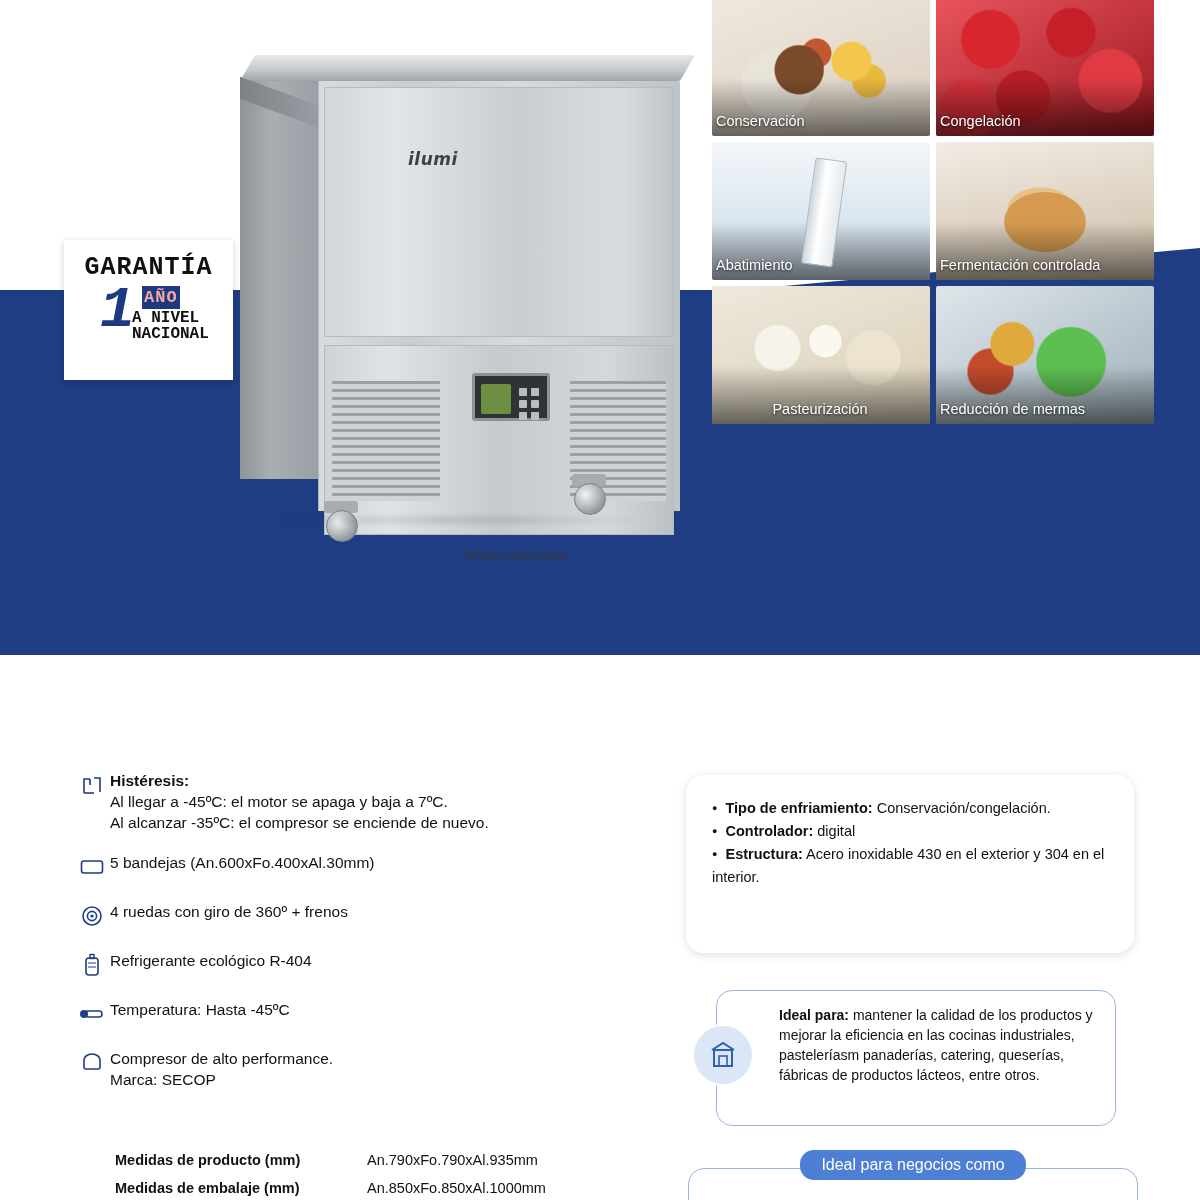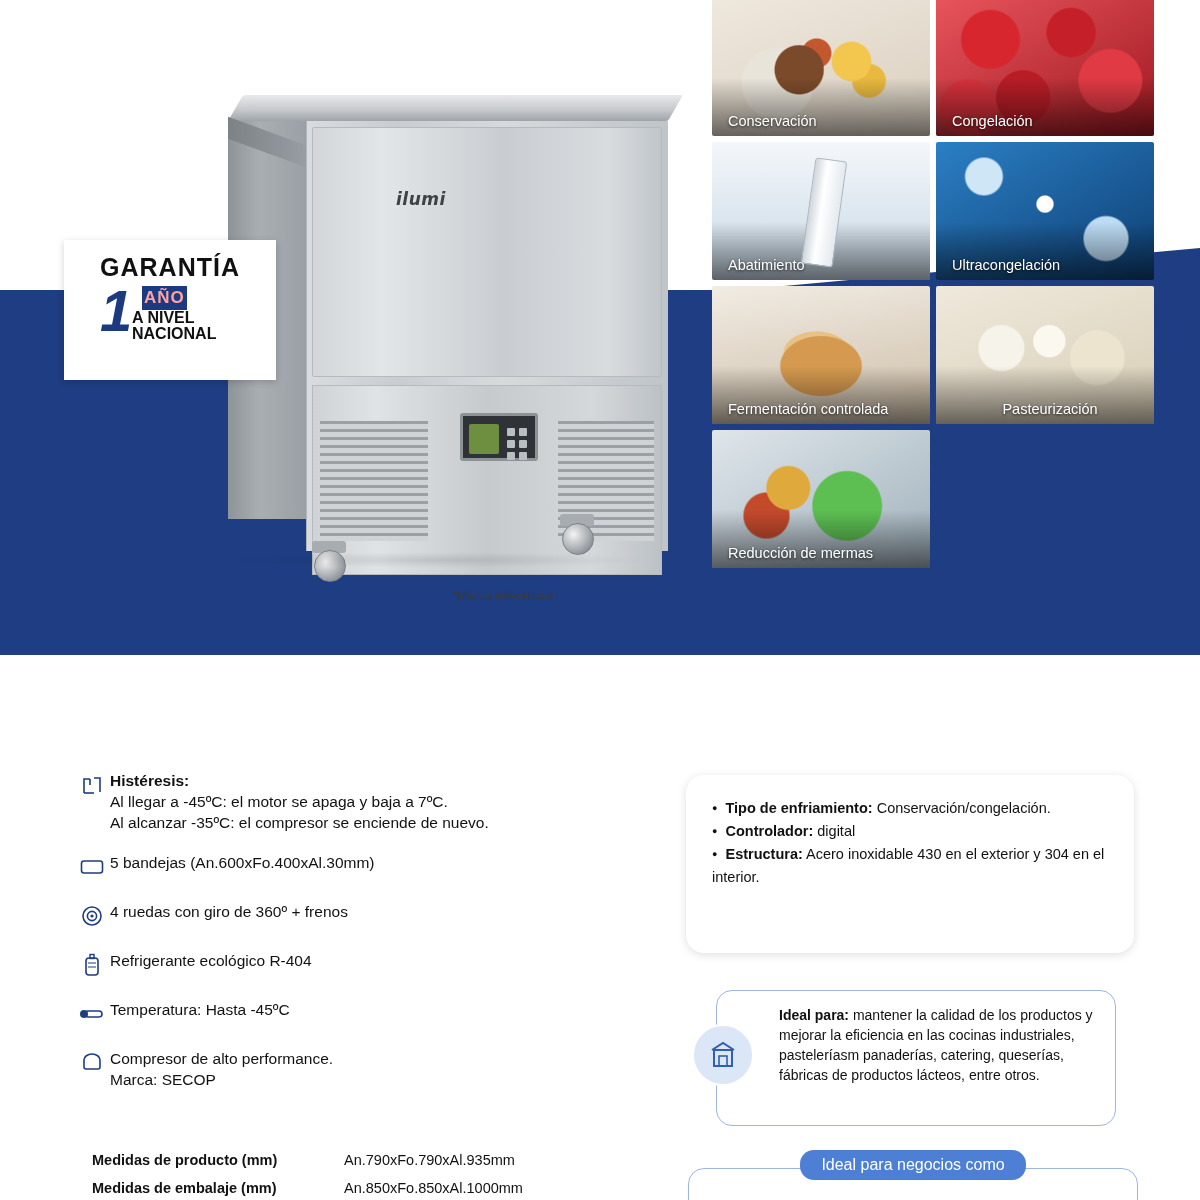--- a/index.html
+++ b/index.html
@@ -27,21 +27,21 @@
     z-index: 1;
   }
   .white-bottom {
     position: absolute;
     left: 0; top: 655px; width: 1200px; height: 545px;
     background: #ffffff;
     z-index: 1;
   }
 
   
-  .hero { position: absolute; left: 0; top: 0; width: 700px; height: 620px; z-index: 5; margin-top: 40px; }
+  .hero { position: absolute; left: 12px; top: 0; width: 700px; height: 620px; z-index: 5; }
 
   .fridge {
     position: absolute; left: 228px; top: 55px;
     width: 440px; height: 470px;
   }
   .fr-top {
     position: absolute; left: 0; top: 0; width: 440px; height: 26px;
     background: linear-gradient(180deg, #e8eaec 0%, #c3c7cb 60%, #9fa4a9 100%);
     transform: skewX(-30deg); transform-origin: bottom left;
     border-radius: 2px;
@@ -113,25 +113,26 @@
     background: radial-gradient(ellipse at center, rgba(0,0,0,0.10), rgba(0,0,0,0) 70%);
   }
 
   .photo-note {
     position: absolute; left: 452px; top: 549px;
     font-size: 12.5px; color: #3a3a3a;
   }
 
   
   .warranty {
-    position: absolute; left: 64px; top: 240px; width: 212px; height: 140px;
+    position: absolute; left: 64px; top: 240px; width: 169px; height: 140px;
     background: #ffffff;
     box-shadow: 0 2px 7px rgba(0,0,0,0.18);
     z-index: 9;
     text-align: center;
+    font-family: Liberation Mono, monospace;
   }
   .warranty .w-title {
     margin-top: 13px;
     font-size: 25px; font-weight: bold; letter-spacing: 1px; color: #111;
   }
   .w-row { position: relative; height: 64px; margin-top: 2px; }
   .w-one {
     position: absolute; left: 36px; top: -2px;
     font-size: 58px; font-weight: bold; font-style: italic; color: #1b3a80; line-height: 58px;
   }
@@ -146,21 +147,21 @@
   }
 
   
   .grid {
     position: absolute; left: 712px; top: -2px; width: 456px; height: 578px;
     display: grid; grid-template-columns: 218px 218px; grid-template-rows: repeat(4, 138px);
     gap: 6px; z-index: 6;
   }
   .cell { position: relative; overflow: hidden; border-radius: 2px; }
   .cell .cap {
-    position: absolute; left: 16px; bottom: 7px; right: 6px;
+    position: absolute; left: 4px; bottom: 7px; right: 6px;
     color: #ffffff; font-size: 14.5px; line-height: 16px;
     text-shadow: 0 1px 3px rgba(0,0,0,0.75);
   }
   .cell .shade {
     position: absolute; left: 0; right: 0; bottom: 0; height: 58px;
     background: linear-gradient(180deg, rgba(0,0,0,0) 0%, rgba(0,0,0,0.55) 100%);
   }
   .img-conservacion { background:
       radial-gradient(circle at 64% 46%, #f3c64d 0 12%, rgba(0,0,0,0) 13%),
       radial-gradient(circle at 72% 60%, #e8b93f 0 9%, rgba(0,0,0,0) 10%),
@@ -221,21 +222,21 @@
   .feat .ico {
     width: 36px; min-width: 36px; height: 30px; display: flex; align-items: center; justify-content: center;
     color: #1e3d82;
   }
   .feat .txt { font-size: 15.5px; color: #121212; line-height: 21px; }
   .feat .txt b { font-weight: bold; }
 
   
   .techtable { position: absolute; left: 74px; top: 1146px; width: 560px; z-index: 5; }
   .techrow { display: flex; padding: 6px 0 6px 18px; }
-  .techrow .k { width: 252px; font-size: 14.5px; font-weight: bold; color: #121212; }
+  .techrow .k { width: 252px; font-size: 14.5px; font-weight: bold; color: #121212; margin-left: 23px; }
   .techrow .v { font-size: 14.5px; color: #121212; }
 
   
   .card-desc {
     position: absolute; left: 686px; top: 775px; width: 448px; height: 178px;
     background: #ffffff; border-radius: 18px;
     box-shadow: 0 2px 10px rgba(0,0,0,0.13);
     z-index: 5; padding: 22px 26px;
   }
   .card-desc h3 { font-size: 24px; color: #2f5fb0; font-weight: normal; margin-bottom: 12px; }
@@ -326,24 +327,20 @@
       <div class="cap">Conservación</div>
     </div>
     <div class="cell img-congelacion">
       <div class="shade"></div>
       <div class="cap">Congelación</div>
     </div>
     <div class="cell img-abatimiento">
       <div class="shade"></div>
       <div class="cap">Abatimiento</div>
     </div>
-    <div class="cell img-ultra">
-      <div class="shade"></div>
-      <div class="cap">Ultracongelación</div>
-    </div>
     <div class="cell img-fermentacion">
       <div class="shade"></div>
       <div class="cap">Fermentación controlada</div>
     </div>
     <div class="cell img-pasteurizacion">
       <div class="shade"></div>
       <div class="cap">Pasteurización</div>
     </div>
     <div class="cell img-mermas">
       <div class="shade"></div>

